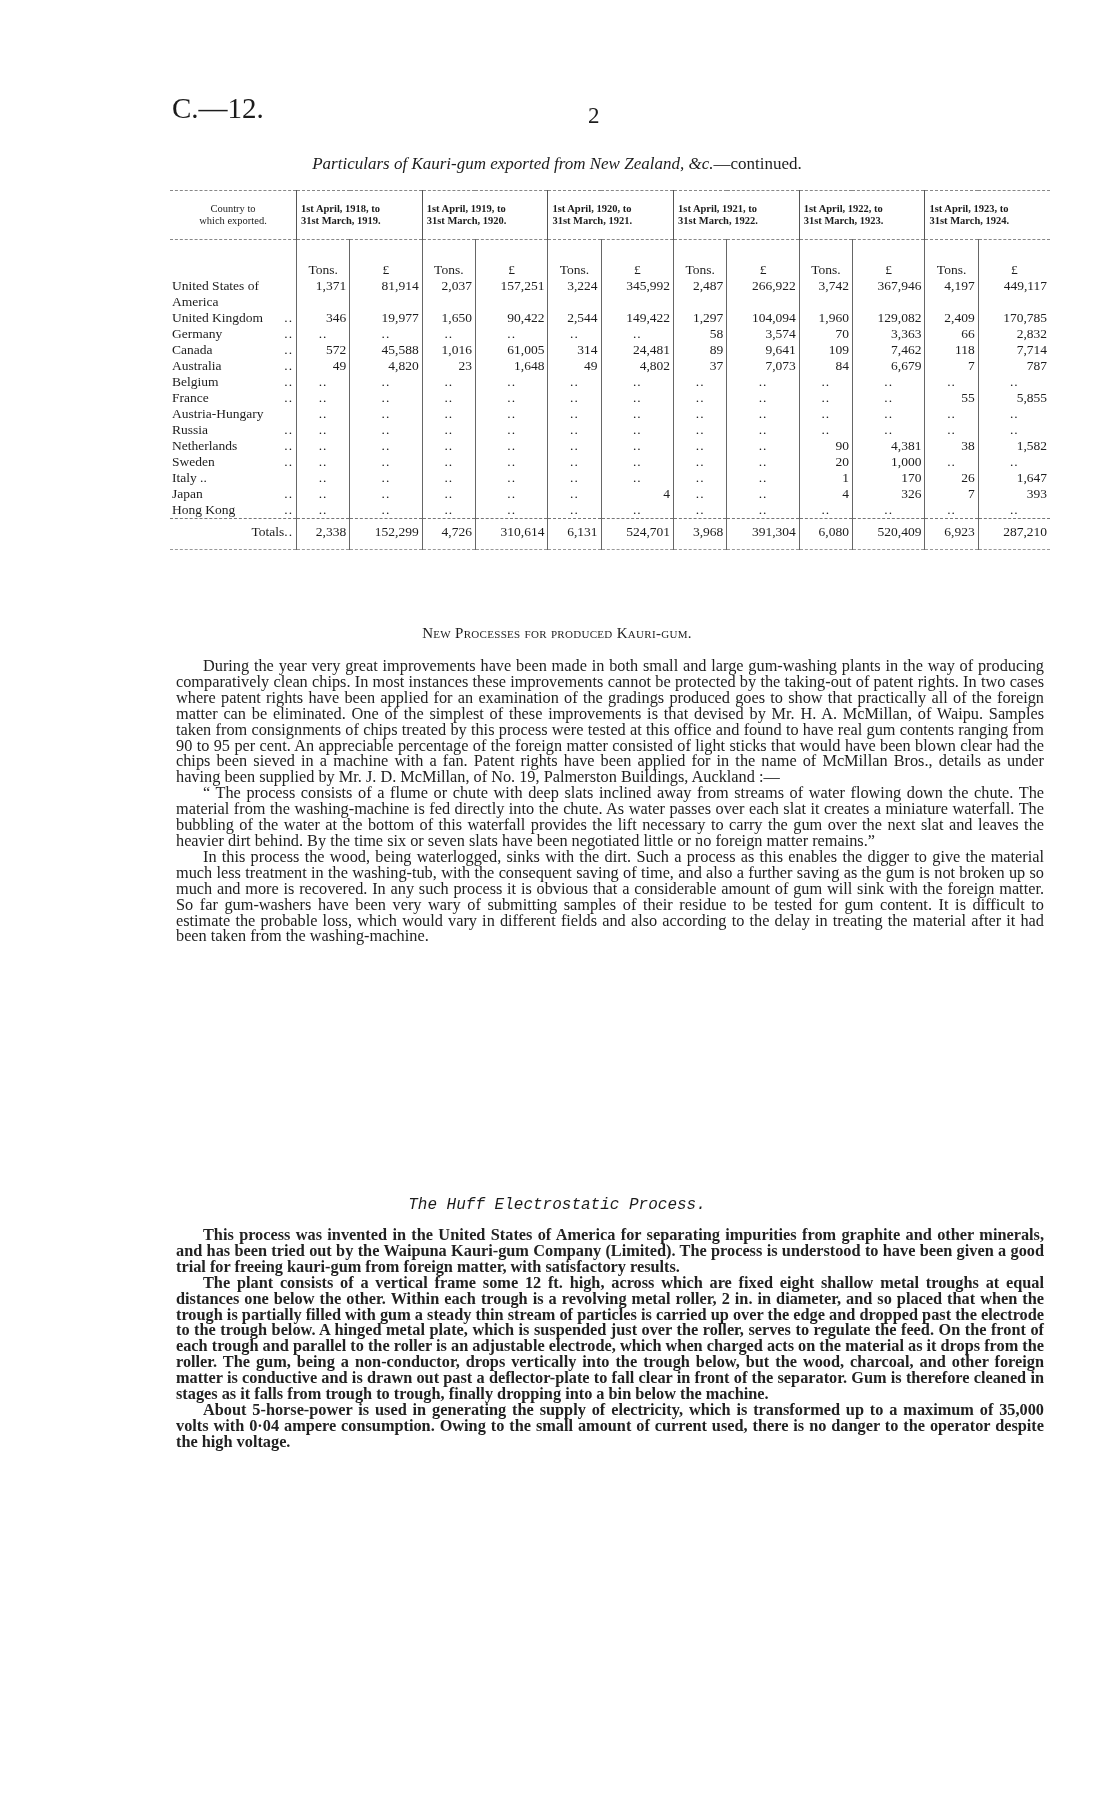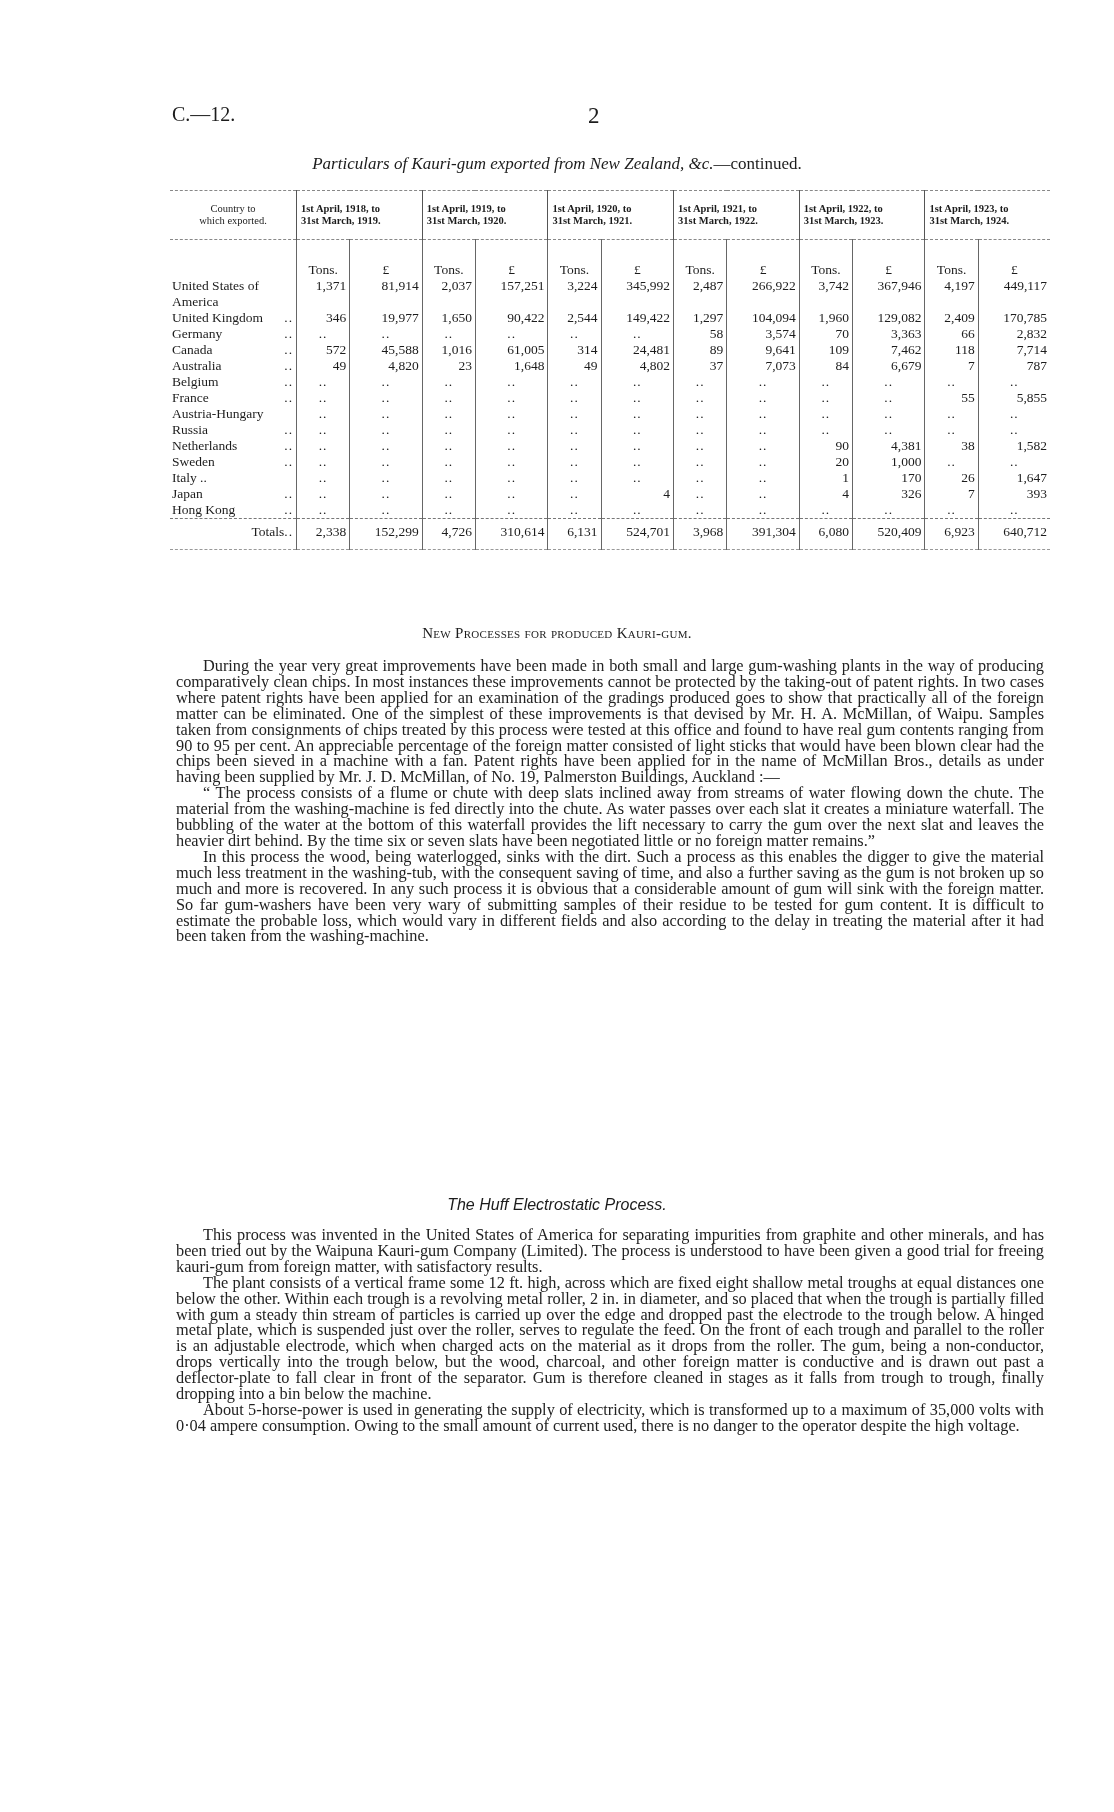--- a/index.html
+++ b/index.html
@@ -2,21 +2,21 @@
 <html><head>
 <meta charset="utf-8">
 <style>
   html, body { margin: 0; padding: 0; background: #ffffff; }
   body {
     width: 1114px; height: 1812px; position: relative; overflow: hidden;
     font-family: "DejaVu Serif", "Liberation Serif", serif;
     color: #1c1c1c;
   }
   .page { position: absolute; left: 0; top: 0; width: 1114px; height: 1812px; }
-  .hdr-left { position: absolute; left: 172px; top: 103px; font-size: 20px; font-family: "Liberation Serif", serif; }
+  .hdr-left { position: absolute; left: 172px; top: 92px; font-size: 29px; font-family: "Liberation Serif", serif; }
   .hdr-num { position: absolute; left: 588px; top: 103px; font-size: 23px; font-family: "Liberation Serif", serif; }
   .table-title {
     position: absolute; left: 0; width: 1114px; top: 154px; text-align: center;
     font-style: italic; font-size: 17px; font-family: "Liberation Serif", serif;
   }
   .table-title .cont { font-style: normal; margin-top: 19px; }
 
   table.exports {
     position: absolute; left: 170px; top: 190px; width: 880px;
     border-collapse: collapse; font-family: "Liberation Serif", serif; font-size: 13.5px;
@@ -38,30 +38,30 @@
   table.exports tr.totals td.name { text-align: right; }
   table.exports tr.bottom td { border-bottom: 1px dashed #999; height: 4px; line-height: 4px; }
   .indent2 { padding-left: 16px; }
 
   .section-heading {
     position: absolute; left: 0; width: 1114px; text-align: center; top: 625px;
     font-size: 15px; font-variant: small-caps; font-family: "Liberation Serif", serif; letter-spacing: 0.3px;
   }
   .sub-heading {
     position: absolute; left: 0; width: 1114px; text-align: center; top: 1196px;
-    font-size: 16px; font-style: italic; font-family: Liberation Sans, sans-serif;
+    font-size: 16px; font-style: italic; font-family: Liberation Mono, monospace;
   }
   .body-block {
     position: absolute; left: 176px; width: 868px;
     font-family: "Liberation Serif", serif; font-size: 16.3px; line-height: 15.9px;
     text-align: justify; color: #222;
   }
   .body-block p { margin: 0; text-indent: 27px; }
   #block1 { top: 658px; }
-  #block2 { top: 1227px; }
+  #block2 { top: 1227px; font-weight: bold; }
 </style>
 </head>
 <body>
 
 <div class="page">
   <div class="hdr-left">C.—12.</div>
   <div class="hdr-num">2</div>
 
   <div class="table-title">
     <span>Particulars of Kauri-gum exported from New Zealand, &amp;c.</span><span class="cont">—continued.</span>
@@ -330,21 +330,21 @@
           <td class="c">152,299</td>
           <td class="c">4,726</td>
           <td class="c">310,614</td>
           <td class="c">6,131</td>
           <td class="c">524,701</td>
           <td class="c">3,968</td>
           <td class="c">391,304</td>
           <td class="c">6,080</td>
           <td class="c">520,409</td>
           <td class="c">6,923</td>
-          <td class="c">640,712</td>
+          <td class="c">287,210</td>
         </tr>
         <tr class="bottom">
           <td></td>
           <td class="c"></td>
           <td class="c"></td>
           <td class="c"></td>
           <td class="c"></td>
           <td class="c"></td>
           <td class="c"></td>
           <td class="c"></td>

